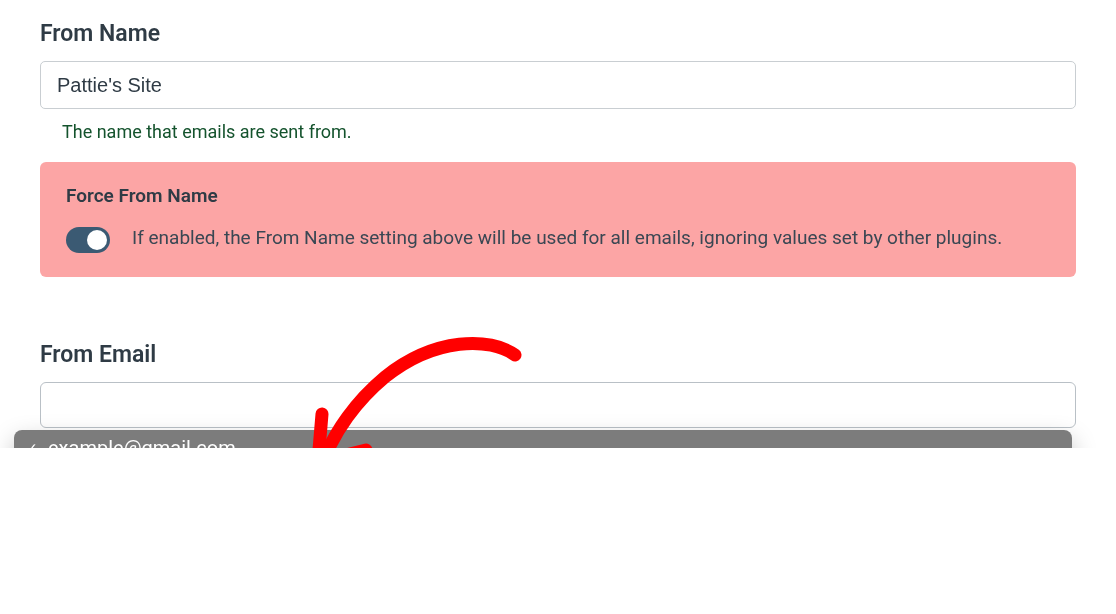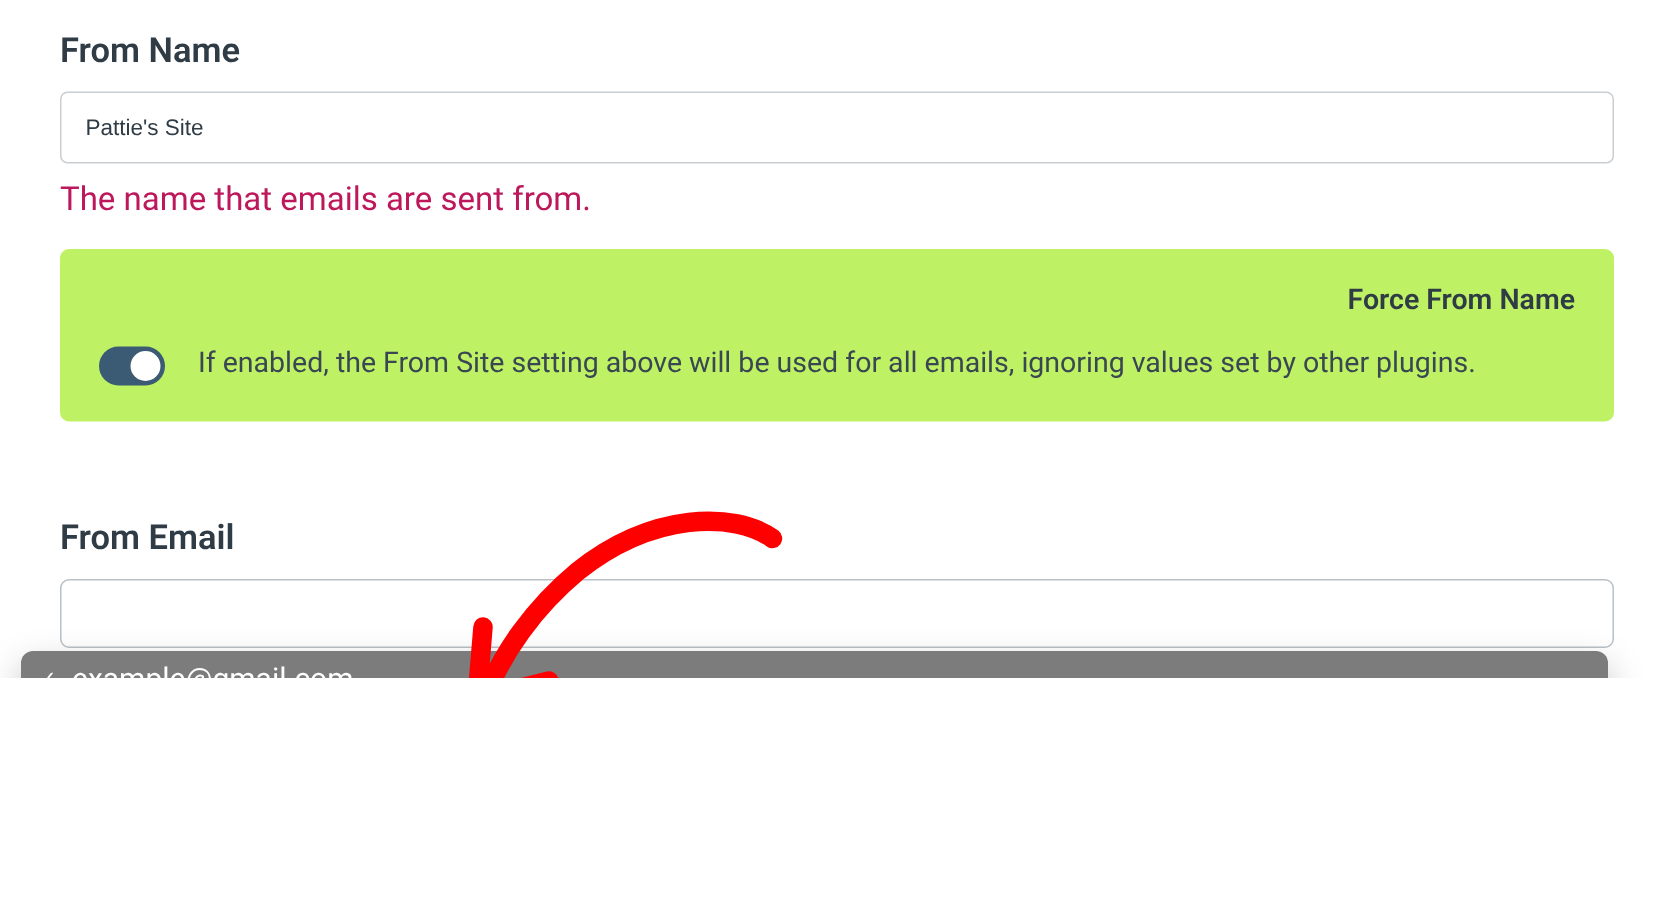--- a/index.html
+++ b/index.html
@@ -16,37 +16,37 @@
       font-size: 23px;
       font-weight: 600;
       color: #2f3b45;
       margin-bottom: 14px;
     }
     .text-input {
       width: 100%;
       height: 48px;
       border: 1px solid #c9ced2;
       border-radius: 5px;
-      font-size: 15px;
+      font-size: 20px;
       color: #2f3b45;
       padding: 0 16px;
       outline: none;
       background: #fff;
     }
     .help-text {
-      font-size: 22px;
-      color: #be185d;
+      font-size: 18px;
+      color: #14532d;
       margin-top: 12px;
+      margin-left: 22px;
     }
     .panel {
-      background: #bef264;
+      background: #fca5a5;
       border-radius: 6px;
       padding: 22px 26px 24px 26px;
       margin-top: 20px;
-      text-align: right;
     }
     .panel-title {
       font-size: 19px;
       font-weight: 600;
       color: #2f3b45;
       margin-bottom: 16px;
     }
     .panel-row {
       display: flex;
       align-items: flex-start;
@@ -134,21 +134,21 @@
   <div class="section-label">From Name</div>
   <input class="text-input" type="text" value="Pattie's Site" style="">
   <div class="help-text">The name that emails are sent from.</div>
 
   <div class="panel">
     <div class="panel-title">Force From Name</div>
     <div class="panel-row">
       <div class="toggle">
         <div class="knob"></div>
       </div>
-      <div class="panel-desc">If enabled, the From Site setting above will be used for all emails, ignoring values set by other plugins.</div>
+      <div class="panel-desc">If enabled, the From Name setting above will be used for all emails, ignoring values set by other plugins.</div>
     </div>
   </div>
 </div>
 
 <div class="from-email-section">
   <div class="section-label">From Email</div>
 
   <div class="from-email-wrap">
     <div class="select-box"></div>
 

